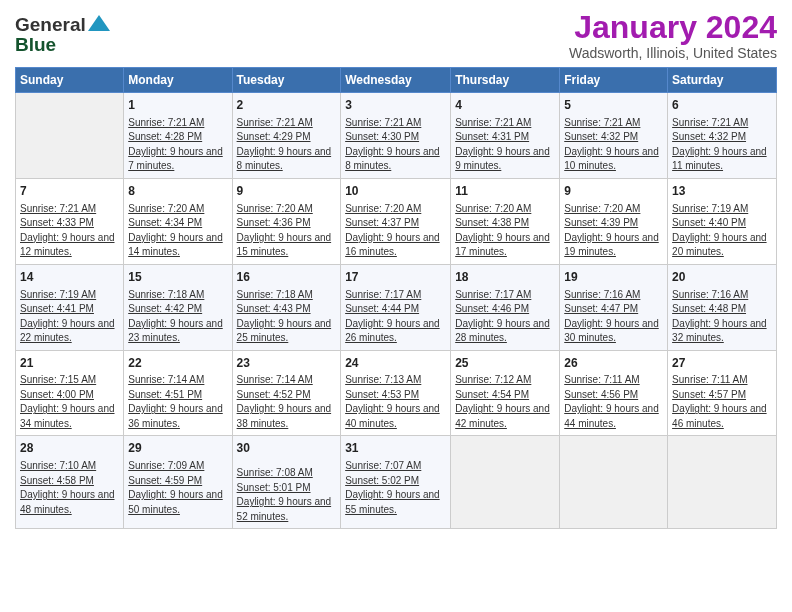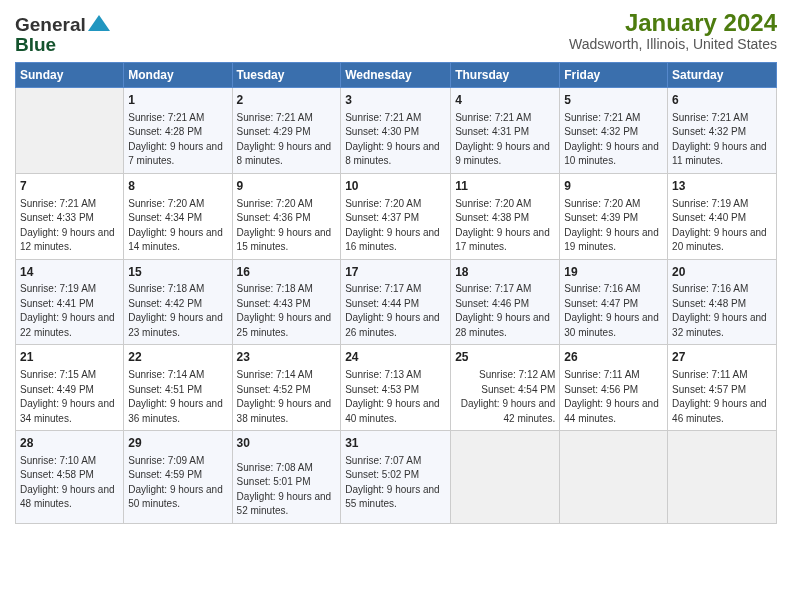--- a/index.html
+++ b/index.html
@@ -23,23 +23,23 @@
     .logo {
       display: flex;
       flex-direction: column;
       align-items: flex-start;
       margin-top: 4px;
     }
     .title-block {
       text-align: right;
     }
     .month-title {
-      font-size: 24px;
+      font-size: 32px;
       font-weight: bold;
-      color: #4d7c0f;
+      color: #a21caf;
       line-height: 1.1;
     }
     .location-title {
       font-size: 14px;
       color: #555;
       text-align: right;
     }
     table {
       width: 100%;
       border-collapse: collapse;
@@ -73,20 +73,21 @@
     .day-number {
       font-weight: bold;
       font-size: 12px;
       display: block;
       margin-bottom: 2px;
     }
     .cell-text {
       font-size: 10px;
       color: #333;
       line-height: 1.45;
+      text-decoration: underline;
     }
     .empty-cell {
       background-color: #f0f0f0 !important;
     }
   </style>
 </head>
 <body>
 
 <div class="container">
   <div class="header-row">
@@ -242,21 +243,21 @@
             <span class="day-number">20</span>
             <div class="cell-text" style="white-space: pre-line;">Sunrise: 7:16 AM
 Sunset: 4:48 PM
 Daylight: 9 hours and 32 minutes.</div>
           </td>
         </tr>
         <tr>
           <td>
             <span class="day-number">21</span>
             <div class="cell-text" style="white-space: pre-line;">Sunrise: 7:15 AM
-Sunset: 4:49 PM
+Sunset: 4:00 PM
 Daylight: 9 hours and 34 minutes.</div>
           </td>
           <td>
             <span class="day-number">22</span>
             <div class="cell-text" style="white-space: pre-line;">Sunrise: 7:14 AM
 Sunset: 4:51 PM
 Daylight: 9 hours and 36 minutes.</div>
           </td>
           <td>
             <span class="day-number">23</span>
@@ -265,21 +266,21 @@
 Daylight: 9 hours and 38 minutes.</div>
           </td>
           <td>
             <span class="day-number">24</span>
             <div class="cell-text" style="white-space: pre-line;">Sunrise: 7:13 AM
 Sunset: 4:53 PM
 Daylight: 9 hours and 40 minutes.</div>
           </td>
           <td>
             <span class="day-number">25</span>
-            <div class="cell-text" style="white-space: pre-line; text-align: right;">Sunrise: 7:12 AM
+            <div class="cell-text" style="white-space: pre-line;">Sunrise: 7:12 AM
 Sunset: 4:54 PM
 Daylight: 9 hours and 42 minutes.</div>
           </td>
           <td>
             <span class="day-number">26</span>
             <div class="cell-text" style="white-space: pre-line;">Sunrise: 7:11 AM
 Sunset: 4:56 PM
 Daylight: 9 hours and 44 minutes.</div>
           </td>
           <td>

